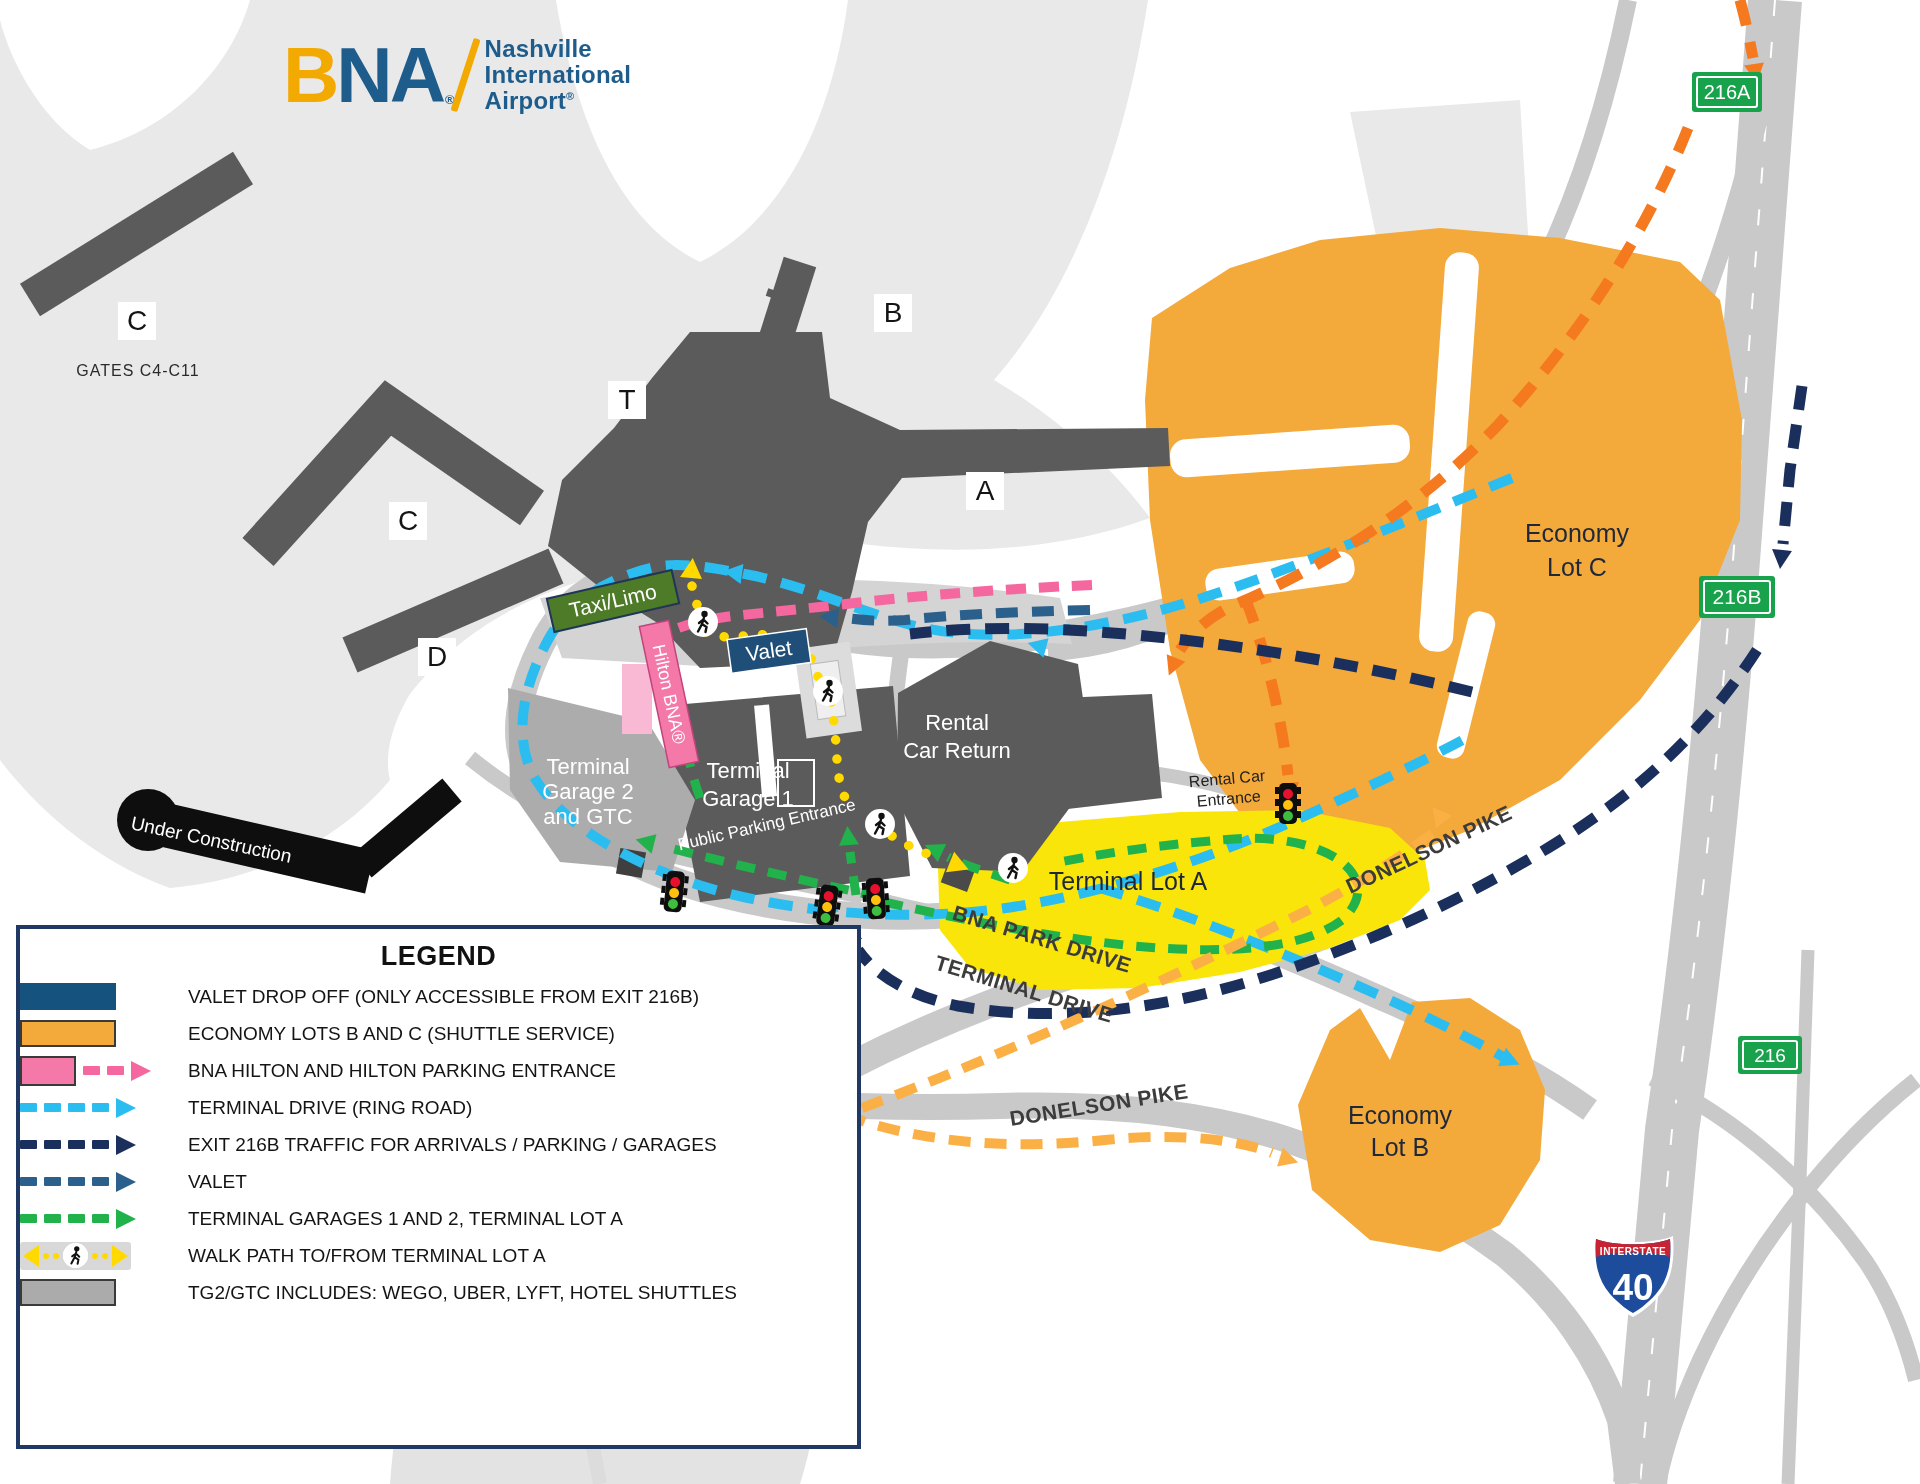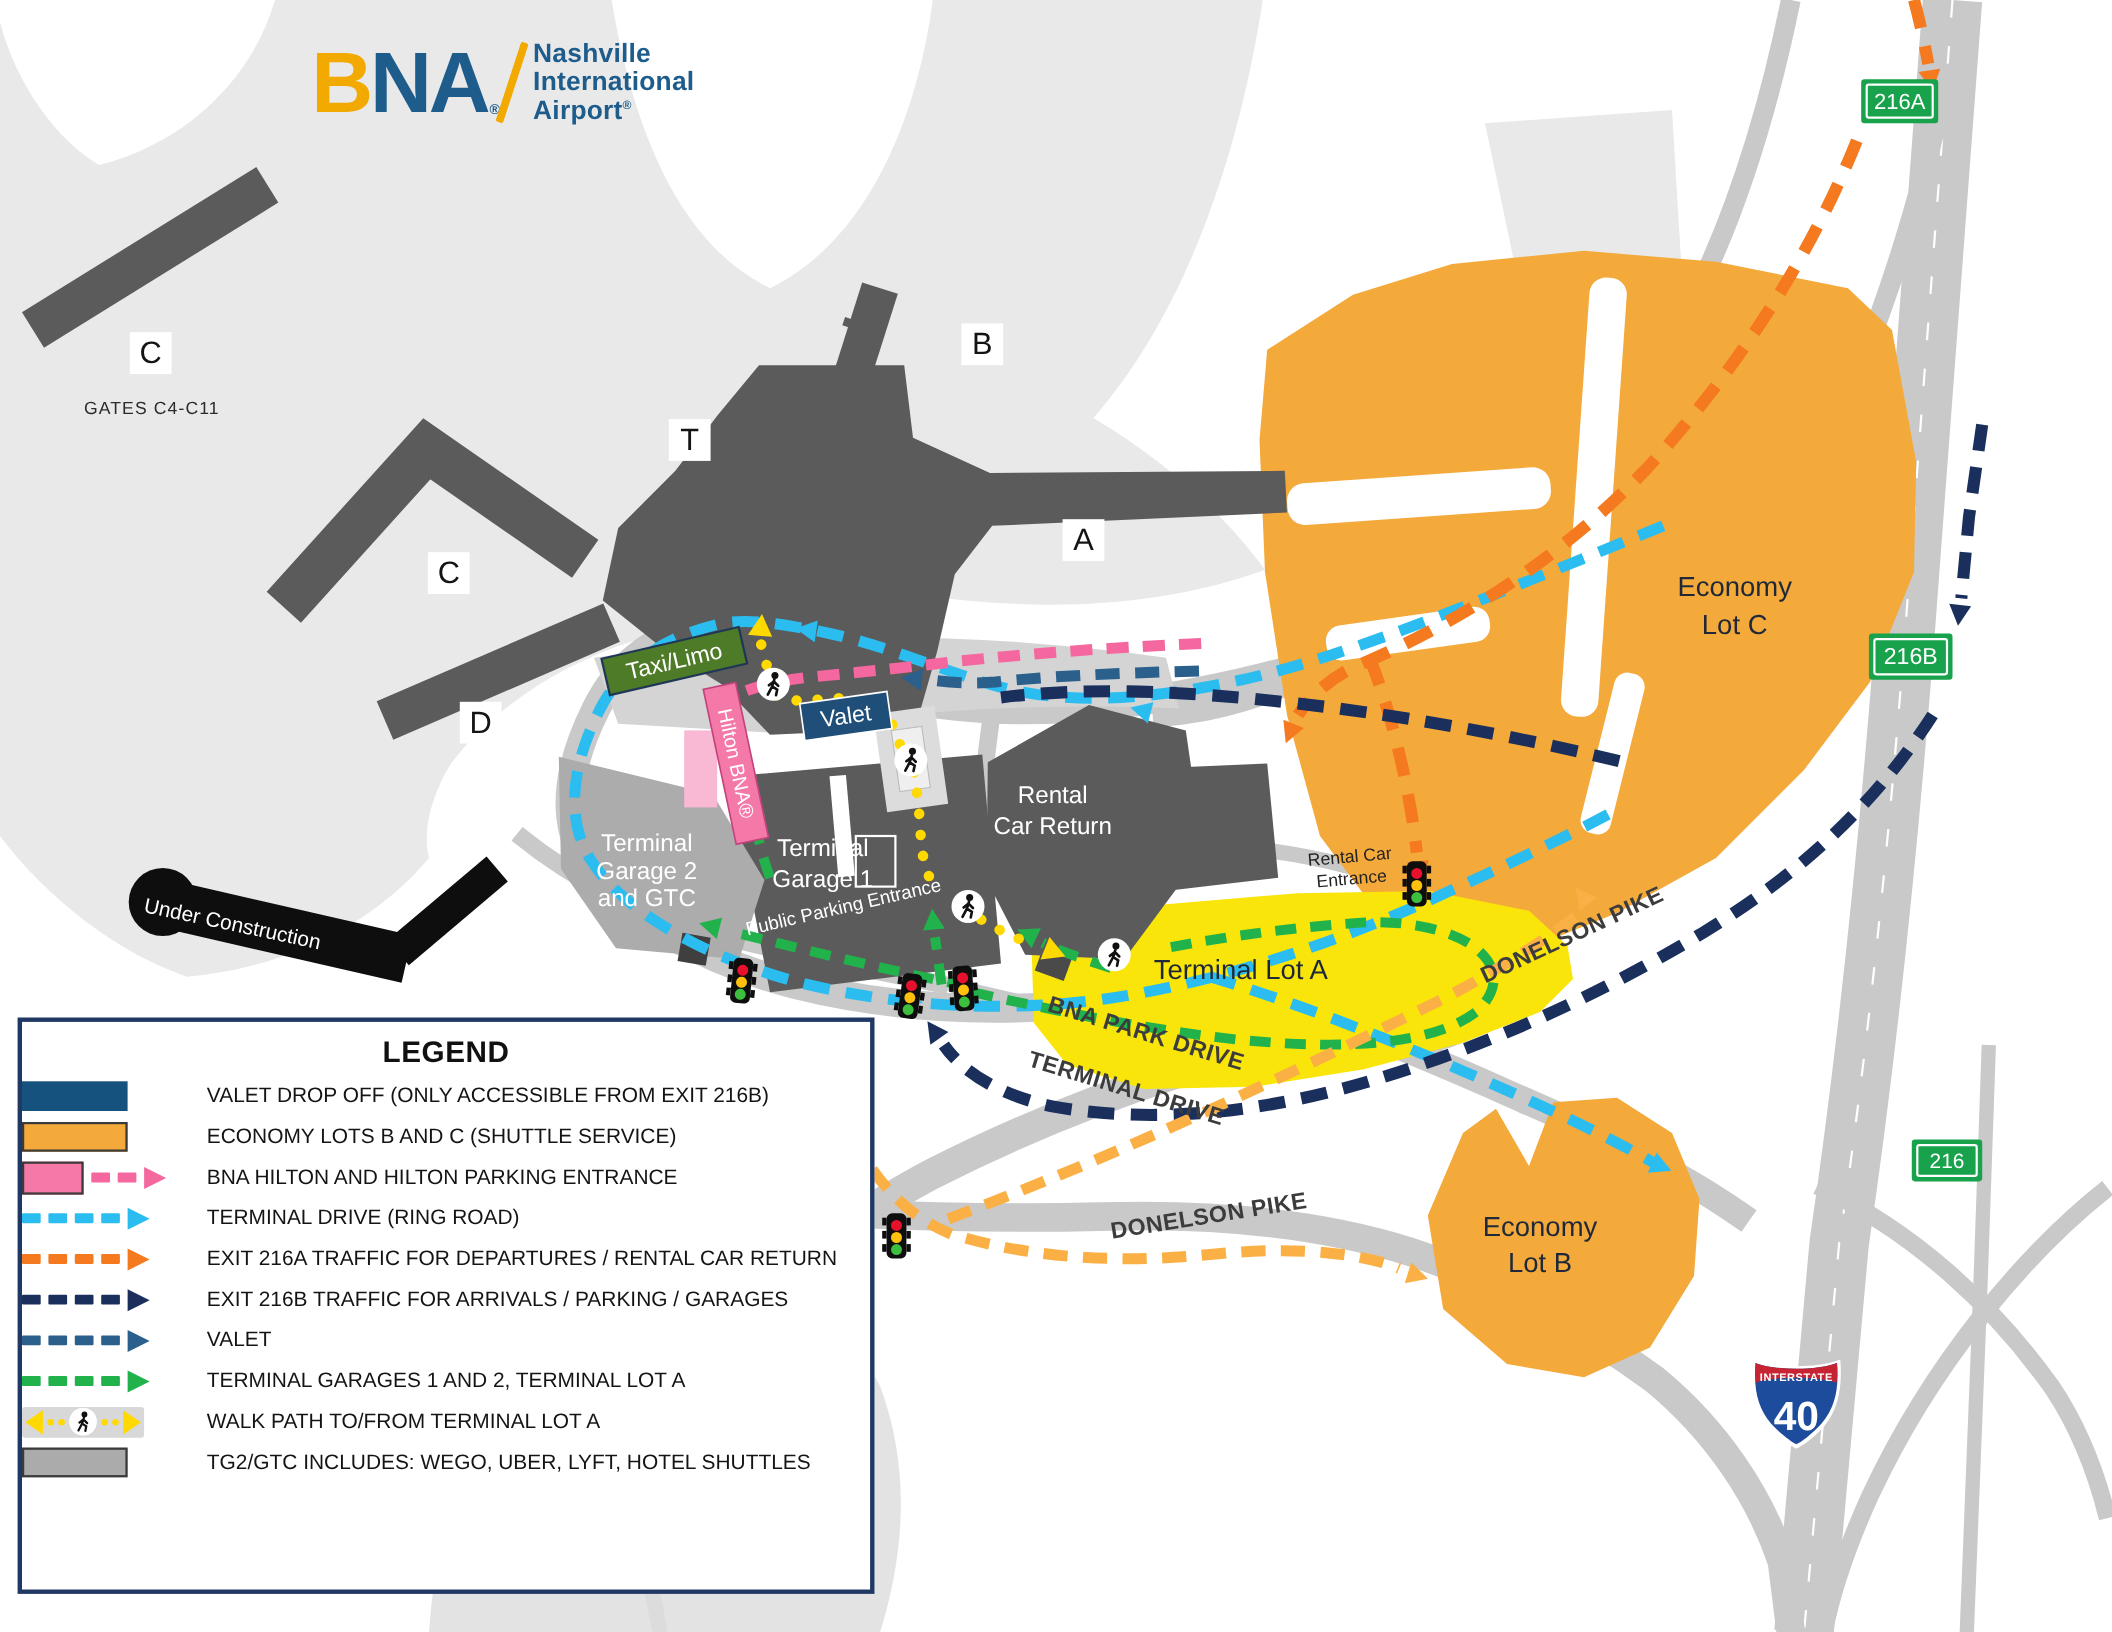--- a/index.html
+++ b/index.html
@@ -28,21 +28,21 @@
   .blackline{fill:none;stroke:var(--ink);}
 
   .bldg-label{fill:#fff;font-size:22px;text-anchor:middle;}
   .lot-label{fill:#1e2838;font-size:25px;text-anchor:middle;}
   .road-label{fill:#3c3c3c;font-size:21px;font-weight:bold;text-anchor:middle;letter-spacing:.5px;}
   .letter{fill:#141414;font-size:28px;text-anchor:middle;}
   .letterbox{fill:#fff;}
   .small-dark{fill:#2b2b2b;font-size:16px;text-anchor:middle;}
 
   
-  #legend{position:absolute;left:16px;top:925px;width:779px;height:524px;
+  #legend{position:absolute;left:16px;top:925px;width:845px;height:524px;
           background:#fff;border:4px solid #203864;box-sizing:border-box;z-index:5;}
   #legend .lg-title{font-size:27px;font-weight:bold;color:#111;text-align:center;
           margin-top:12px;letter-spacing:.5px;}
   #legend .lg-rows{margin-top:6px;}
   .lg-row{display:flex;align-items:center;height:37px;}
   .lg-sym{width:168px;display:flex;align-items:center;gap:7px;flex-shrink:0;}
   .lg-label{font-size:19px;color:#141414;white-space:nowrap;}
   .swatch{display:inline-block;width:96px;height:27px;}
   .bordered{border:2px solid #3a3a3a;box-sizing:border-box;}
   .swatch.small{width:56px;height:30px;}
@@ -378,30 +378,20 @@
     <div class="lg-row c-cyan">
       <span class="lg-sym">
           <span class="dash"></span>
           <span class="dash"></span>
           <span class="dash"></span>
           <span class="dash"></span>
           <span class="tri"></span>
         </span>
       <span class="lg-label">TERMINAL DRIVE (RING ROAD)</span>
     </div>
-    <div class="lg-row c-orange">
-      <span class="lg-sym">
-          <span class="dash"></span>
-          <span class="dash"></span>
-          <span class="dash"></span>
-          <span class="dash"></span>
-          <span class="tri"></span>
-        </span>
-      <span class="lg-label">EXIT 216A TRAFFIC FOR DEPARTURES / RENTAL CAR RETURN</span>
-    </div>
     <div class="lg-row c-navy">
       <span class="lg-sym">
           <span class="dash"></span>
           <span class="dash"></span>
           <span class="dash"></span>
           <span class="dash"></span>
           <span class="tri"></span>
         </span>
       <span class="lg-label">EXIT 216B TRAFFIC FOR ARRIVALS / PARKING / GARAGES</span>
     </div>

